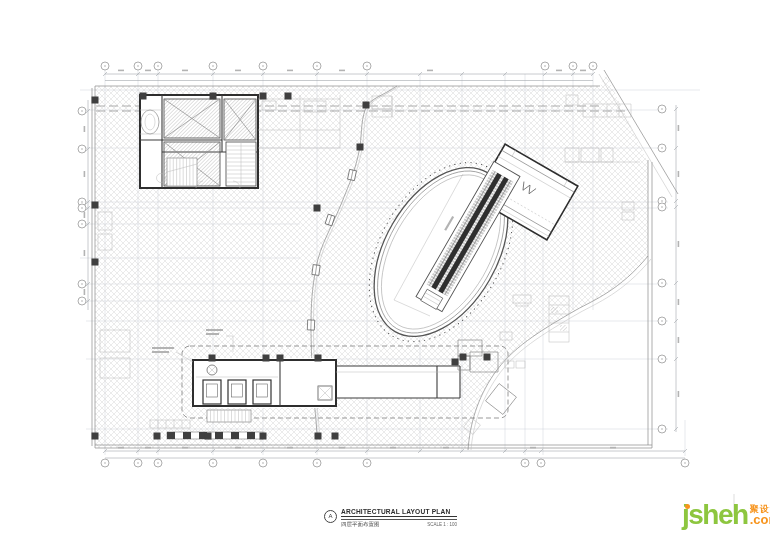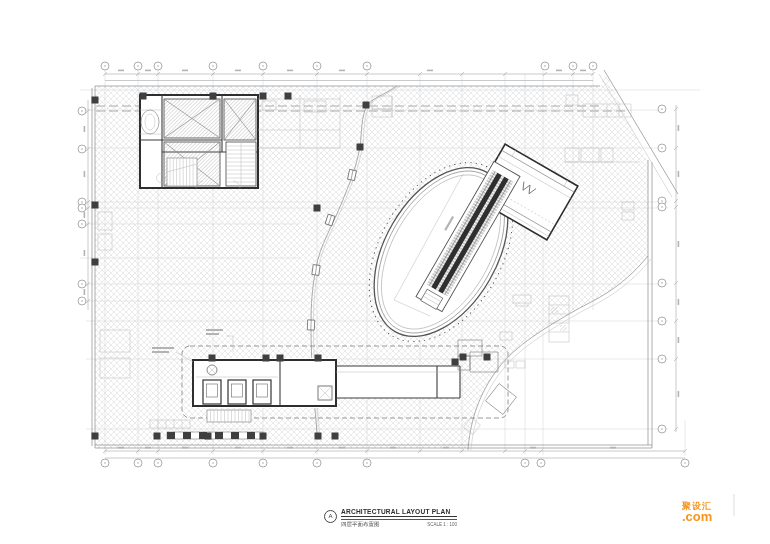--- a/index.html
+++ b/index.html
@@ -348,18 +348,19 @@
     <div class="tb-title">ARCHITECTURAL LAYOUT PLAN</div>
     <div class="tb-underline"></div>
     <div class="tb-sub">
       <span>四层平面布置图</span>
       <span class="tb-scale">SCALE 1 : 100</span>
     </div>
   </div>
 </div>
 
 <div class="logo">
+  <span class="logo-brand">jsheh</span>
   <span class="logo-right">
     <span class="logo-cn">聚设汇</span>
     <span class="logo-tld">.com</span>
   </span>
 </div>
 </div>
 
 </body></html>

